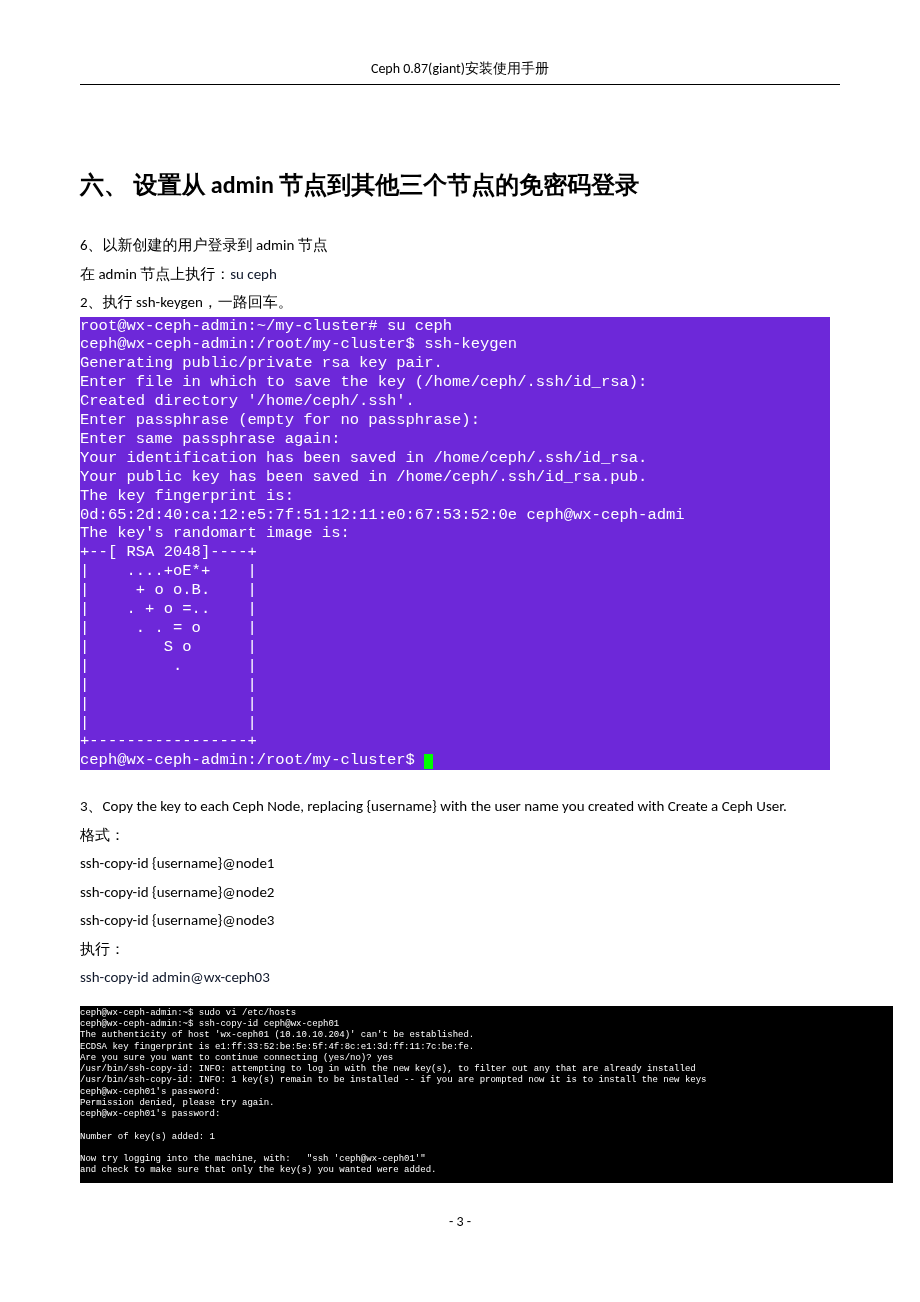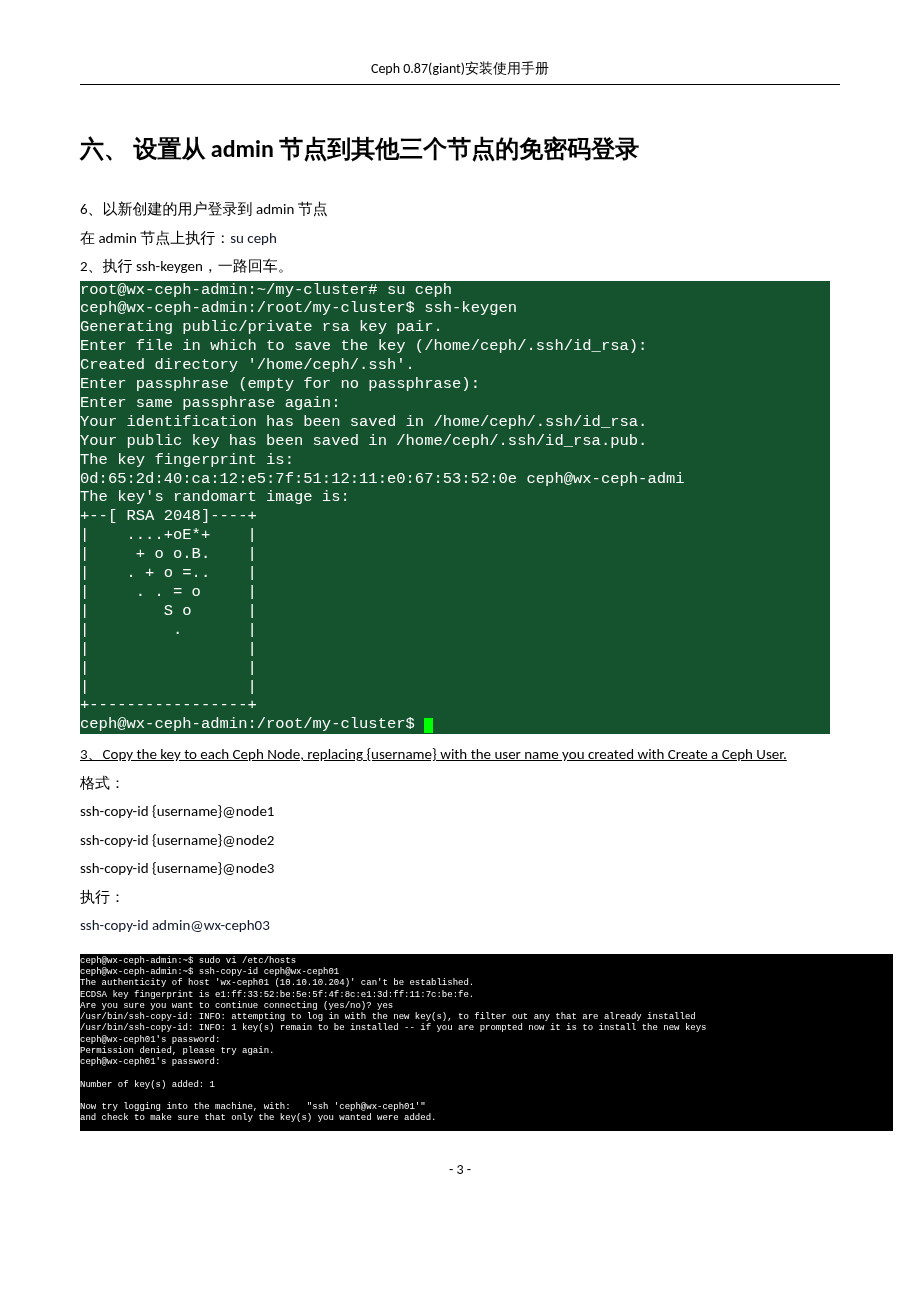--- a/index.html
+++ b/index.html
@@ -14,32 +14,32 @@
   .page {
     padding: 60px 80px 40px 80px;
     width: 920px;
   }
   .header-title {
     text-align: center;
     font-size: 14px;
     color: #000;
     padding-bottom: 6px;
     border-bottom: 1px solid #000;
-    margin-bottom: 48px;
+    margin-bottom: 84px;
   }
   .section-title {
     font-size: 24px;
     font-weight: bold;
     margin-bottom: 30px;
     color: #000;
   }
   .body-text { font-size: 15px; line-height: 1.9; color: #000; }
   .red { color: #0f172a; }
   .terminal1 {
-    background: #14532d;
+    background: #6d28d9;
     color: #fff;
     font-family: "Courier New", monospace;
     font-size: 15.5px;
     line-height: 1.22;
     white-space: pre;
     padding: 0;
     width: 750px;
     overflow: hidden;
   }
   .cursor {
@@ -59,21 +59,21 @@
     padding: 2px 0 6px 0;
     width: 813px;
     overflow: hidden;
     margin-top: 14px;
   }
   .page-number {
     text-align: center;
     font-size: 14px;
     margin-top: 30px;
   }
-  .mt6 { margin-top: 6px; text-decoration: underline; }
+  .mt6 { margin-top: 22px; }
 </style>
 </head>
 <body>
 
 <div class="page">
 
   <div class="header-title">Ceph 0.87(giant)安装使用手册</div>
 
   <div class="section-title">六、 设置从 admin 节点到其他三个节点的免密码登录</div>
 

